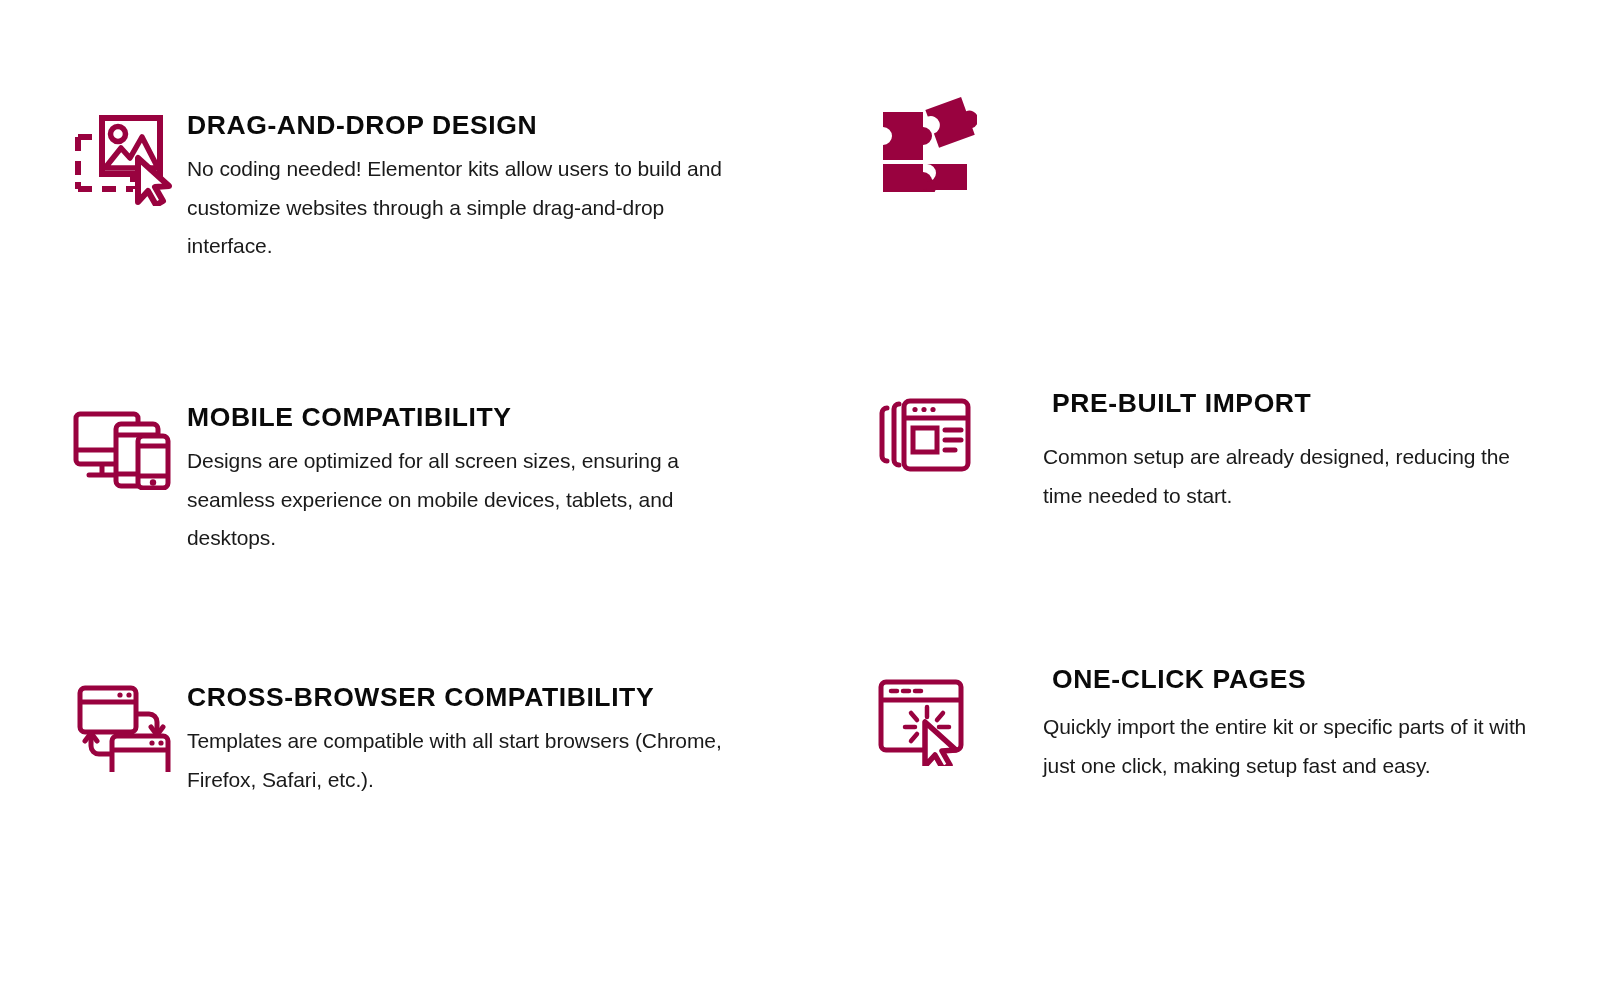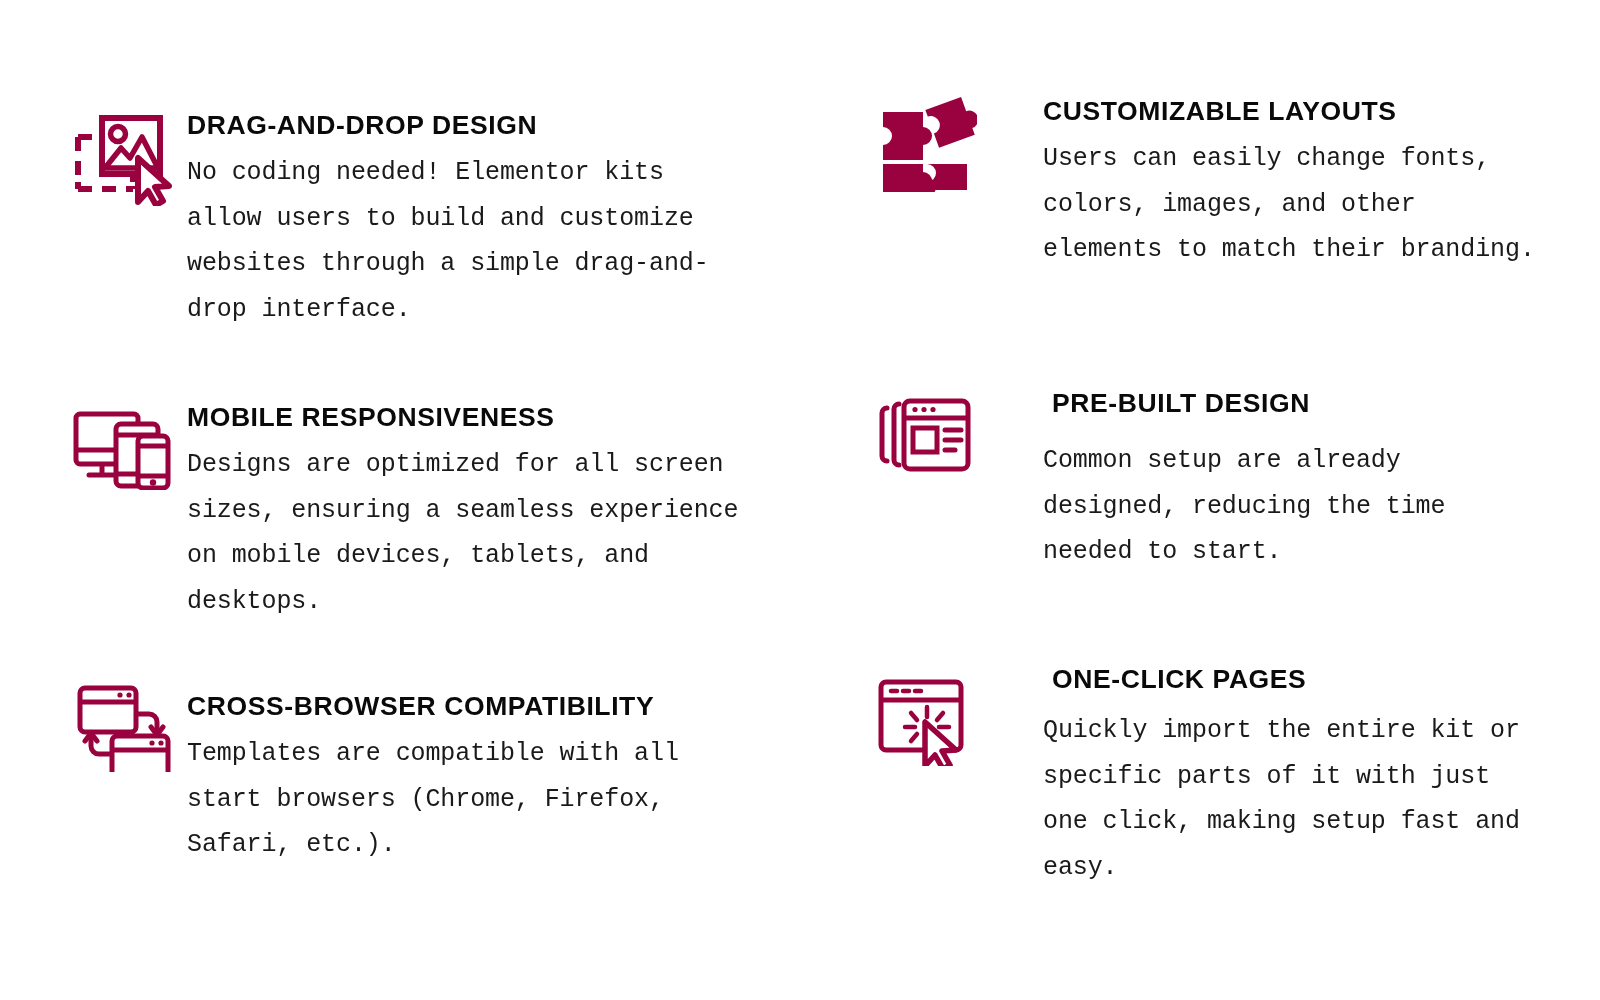--- a/index.html
+++ b/index.html
@@ -71,43 +71,43 @@
     letter-spacing: 0.6px;
     line-height: 1.15;
     color: #0a0a0a;
     margin: 0 0 10px 0;
     white-space: nowrap;
   }
 
   .f-title.indented { padding-left: 9px; }
 
   .f-body {
-    font-family: Liberation Mono, monospace;
+    font-family: Liberation Sans, sans-serif;
     font-weight: 400;
-    font-size: 25px;
+    font-size: 21px;
     line-height: 1.82;
     color: #1a1a1a;
     margin: 0;
     letter-spacing: -0.1px;
   }
 
   
   .cell-1 .text-wrap { margin-top: 38px; }
   .cell-1 .icon-wrap { margin-top: 38px; }
 
   .cell-2 .text-wrap { margin-top: 24px; }
   .cell-2 .icon-wrap { margin-top: 22px; }
 
   .cell-3 .text-wrap { margin-top: 30px; }
   .cell-3 .icon-wrap { margin-top: 36px; }
 
   .cell-4 .text-wrap { margin-top: 16px; }
   .cell-4 .icon-wrap { margin-top: 22px; }
 
-  .cell-5 .text-wrap { margin-top: 31px; }
+  .cell-5 .text-wrap { margin-top: 22px; }
   .cell-5 .icon-wrap { margin-top: 20px; }
 
   .cell-6 .text-wrap { margin-top: 4px; }
   .cell-6 .icon-wrap { margin-top: 14px; }
 
   .cell-4 .f-body { margin-top: 20px; }
   .cell-6 .f-body { margin-top: 14px; }
 </style>
 </head>
 <body>
@@ -148,24 +148,20 @@
           <rect x="10" y="70" width="40" height="26" fill="#99023F"></rect>
           <path d="M50 78 a9 9 0 1 1 0 18 Z" fill="#99023F"></path>
 
           <path d="M54 70 H94 V96 H54 V88 a9 9 0 1 0 0 -18 Z" fill="#99023F"></path>
 
           <g transform="rotate(-20 78 28)">
             <path d="M58 8 H96 V23 a9 9 0 1 1 0 18 V48 H58 V33 a9 9 0 1 0 0 -18 Z" fill="#99023F"></path>
           </g>
         </svg>
       </div>
-      <div class="text-wrap">
-        <h3 class="f-title">CUSTOMIZABLE LAYOUTS</h3>
-        <p class="f-body">Users can easily change fonts, colors, images, and other elements to match their branding.</p>
-      </div>
     </div>
 
     <div class="feature col-left cell-3">
       <div class="icon-wrap">
         <svg width="100" height="82" viewBox="0 0 100 82" fill="none" xmlns="http://www.w3.org/2000/svg">
 
           <rect x="4" y="6" width="62" height="50" rx="4" stroke="#99023F" stroke-width="5" fill="#ffffff"></rect>
           <path d="M4 42 H66" stroke="#99023F" stroke-width="5"></path>
           <circle cx="50" cy="49.5" r="3.2" fill="#99023F"></circle>
           <path d="M30 56 V66" stroke="#99023F" stroke-width="5"></path>
@@ -175,21 +171,21 @@
           <path d="M44 27 H86" stroke="#99023F" stroke-width="5"></path>
           <path d="M44 66 H86" stroke="#99023F" stroke-width="5"></path>
 
           <rect x="66" y="28" width="30" height="52" rx="5" stroke="#99023F" stroke-width="5" fill="#ffffff"></rect>
           <path d="M66 38 H96" stroke="#99023F" stroke-width="5"></path>
           <path d="M66 68 H96" stroke="#99023F" stroke-width="5"></path>
           <circle cx="81" cy="74.5" r="3.2" fill="#99023F"></circle>
         </svg>
       </div>
       <div class="text-wrap">
-        <h3 class="f-title">MOBILE RESPONSIVENESS</h3>
+        <h3 class="f-title">MOBILE COMPATIBILITY</h3>
         <p class="f-body">Designs are optimized for all screen sizes, ensuring a seamless experience on mobile devices, tablets, and desktops.</p>
       </div>
     </div>
 
     <div class="feature col-right cell-4">
       <div class="icon-wrap">
         <svg width="100" height="82" viewBox="0 0 100 82" fill="none" xmlns="http://www.w3.org/2000/svg">
 
           <path d="M14 14 a5 5 0 0 0 -5 5 V62 a5 5 0 0 0 5 5" stroke="#99023F" stroke-width="5" fill="none" stroke-linecap="round"></path>
 
@@ -200,21 +196,21 @@
           <circle cx="42" cy="15.5" r="2.6" fill="#99023F"></circle>
           <circle cx="51" cy="15.5" r="2.6" fill="#99023F"></circle>
           <circle cx="60" cy="15.5" r="2.6" fill="#99023F"></circle>
           <rect x="40" y="34" width="24" height="24" stroke="#99023F" stroke-width="5" fill="#ffffff"></rect>
           <path d="M72 36 H88" stroke="#99023F" stroke-width="5" stroke-linecap="round"></path>
           <path d="M72 46 H88" stroke="#99023F" stroke-width="5" stroke-linecap="round"></path>
           <path d="M72 56 H82" stroke="#99023F" stroke-width="5" stroke-linecap="round"></path>
         </svg>
       </div>
       <div class="text-wrap">
-        <h3 class="f-title indented">PRE-BUILT DESIGN</h3>
+        <h3 class="f-title indented">PRE-BUILT IMPORT</h3>
         <p class="f-body">Common setup are already designed, reducing the time needed to start.</p>
       </div>
     </div>
 
     <div class="feature col-left cell-5">
       <div class="icon-wrap">
         <svg width="100" height="92" viewBox="0 0 100 92" fill="none" xmlns="http://www.w3.org/2000/svg">
 
           <rect x="8" y="8" width="56" height="44" rx="5" stroke="#99023F" stroke-width="5" fill="#ffffff"></rect>
           <path d="M8 22 H64" stroke="#99023F" stroke-width="5"></path>

